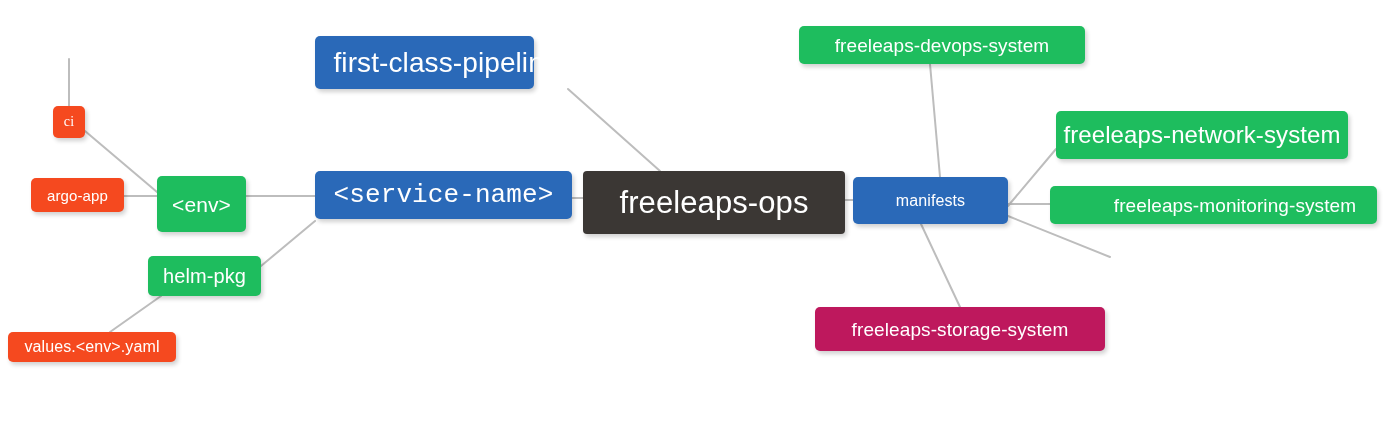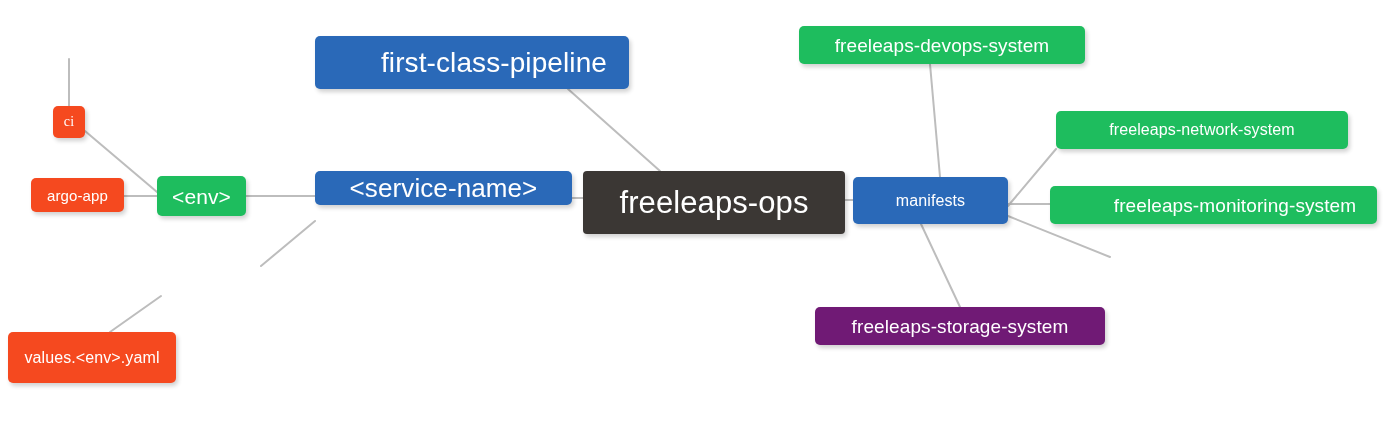--- a/index.html
+++ b/index.html
@@ -68,23 +68,24 @@
       <path d="M 572,198 L 583,198" class="edge" stroke="#bdbdbd"></path>
       <path d="M 845,200 L 853,200" class="edge" stroke="#bdbdbd"></path>
       <path d="M 940,177 L 930,64" class="edge" stroke="#bdbdbd"></path>
       <path d="M 1008,206 L 1056,149" class="edge" stroke="#bdbdbd"></path>
       <path d="M 1008,204 L 1050,204" class="edge" stroke="#bdbdbd"></path>
       <path d="M 1008,216 L 1110,257" class="edge" stroke="#bdbdbd"></path>
       <path d="M 921,224 L 960,307" class="edge" stroke="#bdbdbd"></path>
     </svg>
     <div class="node" style="left: 53px; top: 106px; width: 32px; height: 32px; background: rgb(245, 73, 31); font-size: 14px; font-family: Liberation Serif, serif;">ci</div>
     <div class="node" style="left: 31px; top: 178px; width: 93px; height: 34px; background: rgb(245, 73, 31); font-size: 15px; text-align: right;">argo-app</div>
-    <div class="node" style="left: 157px; top: 176px; width: 89px; height: 40px; background: rgb(30, 189, 94); font-size: 21px;">&lt;env&gt;</div>
-    <div class="node" style="left: 8px; top: 332px; width: 168px; height: 51px; background: rgb(245, 73, 31); font-size: 16px;">values.&lt;env&gt;.yaml</div>
-    <div class="node" style="left: 315px; top: 36px; width: 314px; height: 53px; background: rgb(42, 105, 184); font-size: 28px; padding-left: 44px;">first-class-pipeline</div>
-    <div class="node" style="left: 315px; top: 171px; width: 257px; height: 34px; background: rgb(42, 105, 184); font-size: 26px;">&lt;service-name&gt;</div>
+    <div class="node" style="left: 157px; top: 176px; width: 89px; height: 56px; background: rgb(30, 189, 94); font-size: 21px;">&lt;env&gt;</div>
+    <div class="node" style="left: 148px; top: 256px; width: 113px; height: 40px; background: rgb(30, 189, 94); font-size: 20px;">helm-pkg</div>
+    <div class="node" style="left: 8px; top: 332px; width: 168px; height: 30px; background: rgb(245, 73, 31); font-size: 16px;">values.&lt;env&gt;.yaml</div>
+    <div class="node" style="left: 315px; top: 36px; width: 219px; height: 53px; background: rgb(42, 105, 184); font-size: 28px; padding-left: 44px;">first-class-pipeline</div>
+    <div class="node" style="left: 315px; top: 171px; width: 257px; height: 48px; background: rgb(42, 105, 184); font-size: 26px; font-family: Liberation Mono, monospace;">&lt;service-name&gt;</div>
     <div class="node root" style="left: 583px; top: 171px; width: 262px; height: 63px; background: rgb(59, 55, 52); font-size: 31px;">freeleaps-ops</div>
     <div class="node" style="left: 853px; top: 177px; width: 155px; height: 47px; background: rgb(42, 105, 184); font-size: 16px;">manifests</div>
     <div class="node" style="left: 799px; top: 26px; width: 286px; height: 38px; background: rgb(30, 189, 94); font-size: 19px;">freeleaps-devops-system</div>
-    <div class="node" style="left: 1056px; top: 111px; width: 292px; height: 38px; background: rgb(30, 189, 94); font-size: 16px;">freeleaps-network-system</div>
+    <div class="node" style="left: 1056px; top: 111px; width: 292px; height: 48px; background: rgb(30, 189, 94); font-size: 24px;">freeleaps-network-system</div>
     <div class="node" style="left: 1050px; top: 186px; width: 327px; height: 38px; background: rgb(30, 189, 94); font-size: 19px; padding-left: 43px;">freeleaps-monitoring-system</div>
-    <div class="node" style="left: 815px; top: 307px; width: 290px; height: 38px; background: #701a75; font-size: 19px;">freeleaps-storage-system</div>
+    <div class="node" style="left: 815px; top: 307px; width: 290px; height: 44px; background: #be185d; font-size: 19px;">freeleaps-storage-system</div>
   </div>
 
 </body></html>

